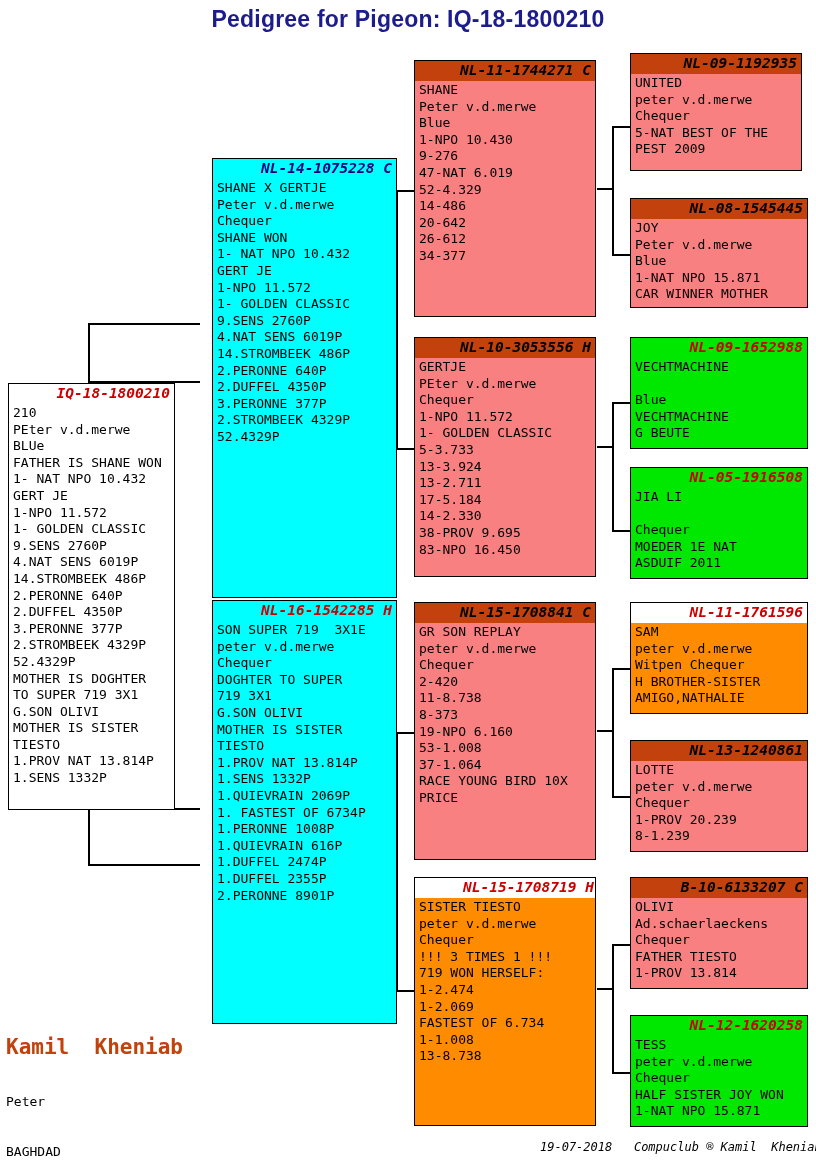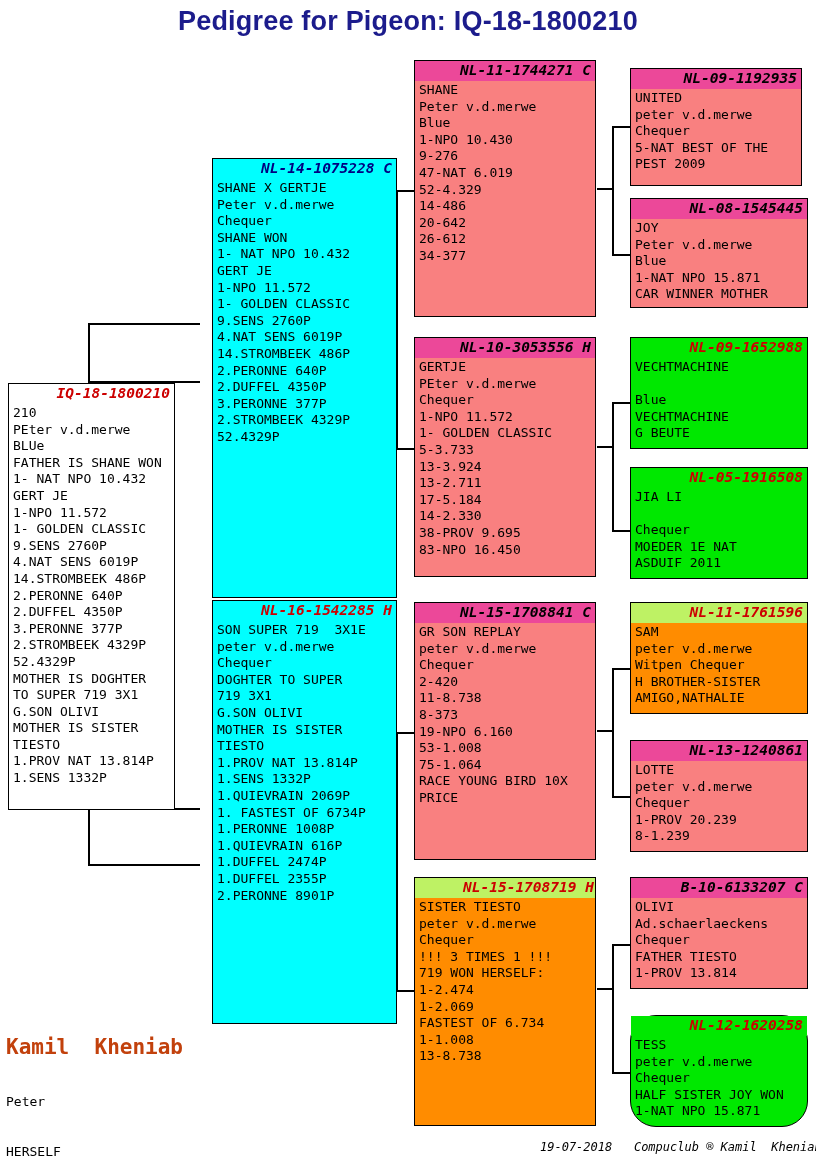--- a/index.html
+++ b/index.html
@@ -1,21 +1,21 @@
 <!DOCTYPE html>
 <html><head>
 <meta charset="utf-8">
 <style>
   html,body{margin:0;padding:0;background:#ffffff;}
   body{width:816px;height:1172px;position:relative;overflow:hidden;
        font-family:"DejaVu Sans Mono","Liberation Mono",monospace;}
 
   .title{position:absolute;left:0;top:6px;width:816px;text-align:center;
          color:#1c1c8c;font-family:"Liberation Sans",sans-serif;
-         font-size:27px;font-weight:bold;letter-spacing:0.2px;}
+         font-size:23px;font-weight:bold;letter-spacing:0.2px;}
 
   
   .box{position:absolute;box-sizing:border-box;border:1px solid #000;
        background:#ffffff;}
   .box::after{content:"";position:absolute;left:8px;top:8px;right:-8px;bottom:-8px;
               background:#000;z-index:-1;}
   .box .hdr{height:20px;line-height:19px;text-align:right;padding-right:4px;
             font-size:14.5px;font-weight:bold;font-style:italic;
             font-family:"DejaVu Sans Mono","Liberation Mono",monospace;
             white-space:nowrap;overflow:hidden;}
@@ -24,25 +24,25 @@
              font-family:"DejaVu Sans Mono","Liberation Mono",monospace;}
   .box .body div{height:16.6px;}
 
   
   .c-white{background:#ffffff;}
   .c-white .hdr{background:#ffffff;color:#cc0000;}
   .c-cyan{background:#00ffff;margin-left:12px;}
   .c-cyan .hdr{background:#00ffff;color:#000080;}
   .c-cyan.hen .hdr{color:#cc0000;}
   .c-pink{background:#f98080;}
-  .c-pink .hdr{background:#ec4899;color:#000000;}
+  .c-pink .hdr{background:#c2410c;color:#000000;}
   .c-green{background:#00e800;}
   .c-green .hdr{background:#00e800;color:#cc0000;}
   .c-orange{background:#ff8c00;}
-  .c-orange .hdr{background:#bef264;color:#cc0000;padding-left:48px;}
+  .c-orange .hdr{background:#ffffff;color:#cc0000;padding-left:48px;}
 
   
   .ln{position:absolute;background:#000000;}
 
   
   .owner-name{position:absolute;left:6px;top:1035px;font-size:21px;font-weight:bold;
               font-family:"DejaVu Sans Mono","Liberation Mono",monospace;
               white-space:pre;color:#c2410c;}
   .owner-lines{position:absolute;left:6px;top:1061px;font-size:13px;line-height:16.5px;
                font-family:"DejaVu Sans Mono","Liberation Mono",monospace;
@@ -112,29 +112,29 @@
   <div class="body"><div>SHANE</div><div>Peter v.d.merwe</div><div>Blue</div><div>1-NPO 10.430</div><div>9-276</div><div>47-NAT 6.019</div><div>52-4.329</div><div>14-486</div><div>20-642</div><div>26-612</div><div>34-377</div></div>
 </div>
 
 <div class="box c-pink" style="left:414px;top:337px;width:182px;height:240px;">
   <div class="hdr"><span>NL-10-3053556</span> <span>H</span></div>
   <div class="body"><div>GERTJE</div><div>PEter v.d.merwe</div><div>Chequer</div><div>1-NPO 11.572</div><div>1- GOLDEN CLASSIC</div><div>5-3.733</div><div>13-3.924</div><div>13-2.711</div><div>17-5.184</div><div>14-2.330</div><div>38-PROV 9.695</div><div>83-NPO 16.450</div></div>
 </div>
 
 <div class="box c-pink" style="left:414px;top:602px;width:182px;height:258px;">
   <div class="hdr"><span>NL-15-1708841</span> <span>C</span></div>
-  <div class="body"><div>GR SON REPLAY</div><div>peter v.d.merwe</div><div>Chequer</div><div>2-420</div><div>11-8.738</div><div>8-373</div><div>19-NPO 6.160</div><div>53-1.008</div><div>75-1.064</div><div>RACE YOUNG BIRD 10X</div><div>PRICE</div></div>
+  <div class="body"><div>GR SON REPLAY</div><div>peter v.d.merwe</div><div>Chequer</div><div>2-420</div><div>11-8.738</div><div>8-373</div><div>19-NPO 6.160</div><div>53-1.008</div><div>37-1.064</div><div>RACE YOUNG BIRD 10X</div><div>PRICE</div></div>
 </div>
 
 <div class="box c-orange" style="left:414px;top:877px;width:182px;height:249px;">
   <div class="hdr"><span>NL-15-1708719</span> <span>H</span></div>
   <div class="body"><div>SISTER TIESTO</div><div>peter v.d.merwe</div><div>Chequer</div><div>!!! 3 TIMES 1 !!!</div><div>719 WON HERSELF:</div><div>1-2.474</div><div>1-2.069</div><div>FASTEST OF 6.734</div><div>1-1.008</div><div>13-8.738</div></div>
 </div>
 
-<div class="box c-pink" style="left:630px;top:68px;width:172px;height:118px;">
+<div class="box c-pink" style="left:630px;top:53px;width:172px;height:118px;">
   <div class="hdr"><span>NL-09-1192935</span> <span></span></div>
   <div class="body"><div>UNITED</div><div>peter v.d.merwe</div><div>Chequer</div><div>5-NAT BEST OF THE</div><div>PEST 2009</div></div>
 </div>
 
 <div class="box c-pink" style="left:630px;top:198px;width:178px;height:110px;">
   <div class="hdr"><span>NL-08-1545445</span> <span></span></div>
   <div class="body"><div>JOY</div><div>Peter v.d.merwe</div><div>Blue</div><div>1-NAT NPO 15.871</div><div>CAR WINNER MOTHER</div></div>
 </div>
 
 <div class="box c-green" style="left:630px;top:337px;width:178px;height:112px;">
@@ -155,25 +155,25 @@
 <div class="box c-pink" style="left:630px;top:740px;width:178px;height:112px;">
   <div class="hdr"><span>NL-13-1240861</span> <span></span></div>
   <div class="body"><div>LOTTE</div><div>peter v.d.merwe</div><div>Chequer</div><div>1-PROV 20.239</div><div>8-1.239</div></div>
 </div>
 
 <div class="box c-pink" style="left:630px;top:877px;width:178px;height:112px;">
   <div class="hdr"><span>B-10-6133207</span> <span>C</span></div>
   <div class="body"><div>OLIVI</div><div>Ad.schaerlaeckens</div><div>Chequer</div><div>FATHER TIESTO</div><div>1-PROV 13.814</div></div>
 </div>
 
-<div class="box c-green" style="left:630px;top:1015px;width:178px;height:112px;border-radius:26px;">
+<div class="box c-green" style="left:630px;top:1015px;width:178px;height:112px;">
   <div class="hdr"><span>NL-12-1620258</span> <span></span></div>
   <div class="body"><div>TESS</div><div>peter v.d.merwe</div><div>Chequer</div><div>HALF SISTER JOY WON</div><div>1-NAT NPO 15.871</div></div>
 </div>
 
 <div class="owner-name">Kamil  Kheniab</div>
 <div class="owner-lines">
   <div>Peter</div>
-  <div>HERSELF</div>
+  <div>BAGHDAD</div>
   
   
 </div>
 <div class="credit">19-07-2018   Compuclub ® Kamil  Kheniab</div>
 
 </body></html>

